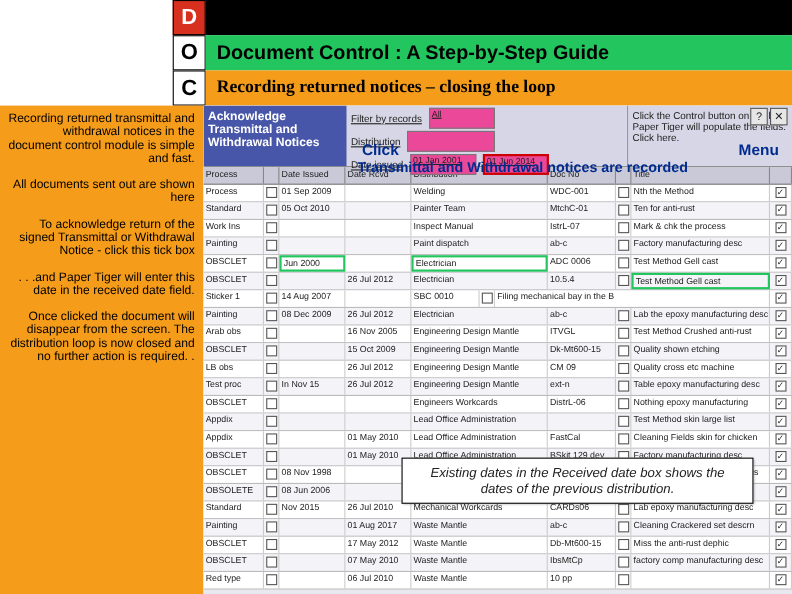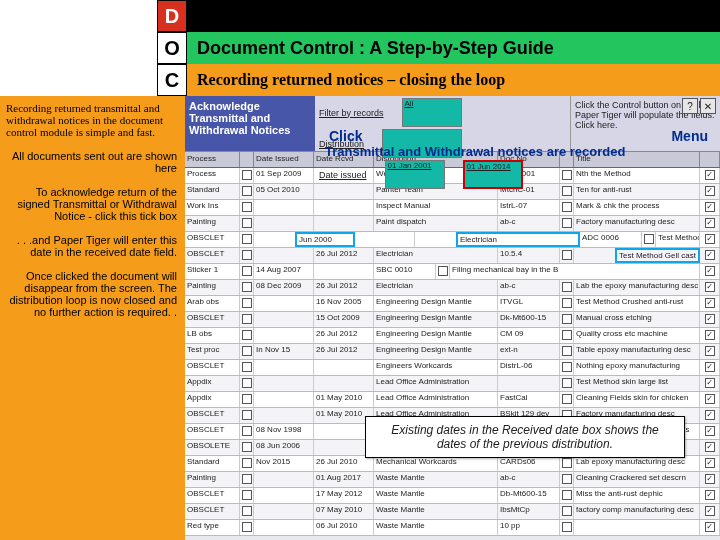--- a/index.html
+++ b/index.html
@@ -10,41 +10,41 @@
   .letter-box { width: 30px; display:flex; align-items:center; justify-content:center; font-size: 20px; font-weight: bold; border:1px solid #000; margin-left:2px;}
   .letter-D { background:#d8301f; color:#fff; }
   .letter-O { background:#fff; color:#000; }
   .letter-C { background:#fff; color:#000; }
   .header-title { flex:1; background:#22c55e; display:flex; align-items:center; padding-left:10px; font-size:18px; font-weight:bold;}
   .header-sub { flex:1; background:#f59c1a; display:flex; align-items:center; padding-left:10px; font-size:16px; font-weight:bold; color:#000;font-family:Liberation Serif, serif;}
   .row-D .rest { flex:1; background:#000; }
   .main { display:flex; height: 444px; }
   .left-col { width:185px; background:#f59c1a; display:flex; flex-direction:column; }
   .left-item { padding: 6px 8px 6px 6px; font-size: 11px; color:#000; text-align:right; }
-  .left-item.center { text-align:left;font-family:Liberation Serif, serif; }
+  .left-item.center { text-align:right; }
   .right-col { flex:1; position:relative; background:#e8e8f0; overflow:hidden; font-size:9px; color:#222;}
   .top-panel { display:flex; background:#d6d6e6; height:56px; border-bottom:1px solid #888;}
   .top-panel-title { width:130px; background:#4756a8; color:#fff; font-weight:bold; font-size:11px; padding:4px; }
   .top-panel-mid { flex:1; padding:2px 4px; font-size:9px; position:relative;text-decoration:underline;}
   .filter-row { display:flex; gap:6px; align-items:center; margin-bottom:2px;}
   .filter-label { font-size:9px;}
-  .filter-input { border:1px solid #777; background:#14b8a6; height:29px; font-size:8px; padding:0 2px;margin-left:12px;}
+  .filter-input { border:1px solid #777; background:#ec4899; height:19px; font-size:8px; padding:0 2px;}
   .filter-input.w60{width:60px;} .filter-input.w80{width:80px;}
   .red-box { border:2px solid #c00; padding:0 2px;}
   .top-panel-right { width:150px; padding:4px; font-size:9px; border-left:1px solid #999;}
   .help-btns { position:absolute; top:2px; right:4px; display:flex; gap:2px;}
   .help-btn { width:16px; height:16px; border:1px solid #555; background:#e6e6e6; display:flex;align-items:center;justify-content:center; font-size:10px;}
   .col-headers { display:flex; background:#c9c9d8; height:16px; border-bottom:1px solid #666;}
   .ch { border-right:1px solid #888; font-size:8px; padding:2px 2px; overflow:hidden; white-space:nowrap;}
   .c0{width:55px;} .c1{width:14px;} .c2{width:60px;} .c3{width:60px;} .c4{width:124px;} .c5{width:62px;} .c6{width:14px;} .c7{flex:1;} .c8{width:20px;}
   .grid { }
   .grid-row { display:flex; height:16px; background:#fff; border-bottom:1px solid #bbb;}
   .grid-row:nth-child(even){background:#f3f3f8;}
   .cell { border-right:1px solid #ccc; font-size:8px; padding:1px 2px; overflow:hidden; white-space:nowrap; color:#222;}
-  .hl { border:2px solid #0ea5e9;margin-left:41px; }
+  .hl { border:2px solid #22c55e; }
   .chk { width:10px; height:10px; border:1px solid #555; margin:1px auto; background:#fff;}
   .chk.on::after{content:"✓"; font-size:8px; display:block; line-height:8px; text-align:center;}
   .overlay-text { position:absolute; color:#002b8f; font-weight:bold; font-size:14px; }
   .callout { position:absolute; background:#fff; border:1px solid #000; padding:6px 10px; font-size:12px; box-shadow:1px 1px 2px rgba(0,0,0,0.3); text-align:center;}
 </style>
 </head>
 <body>
 
 <div class="header-rows">
   <div class="header-row row-D">
@@ -268,21 +268,21 @@
           <div class="cell c1">
             <div class="chk"></div>
           </div>
           <div class="cell c2"></div>
           <div class="cell c3">15 Oct 2009</div>
           <div class="cell c4">Engineering Design Mantle</div>
           <div class="cell c5">Dk-Mt600-15</div>
           <div class="cell c6">
             <div class="chk"></div>
           </div>
-          <div class="cell c7">Manual cross etching</div>
+          <div class="cell c7">Quality shown etching</div>
           <div class="cell c8">
             <div class="chk on"></div>
           </div>
         </div>
         <div class="grid-row">
           <div class="cell c0">LB obs</div>
           <div class="cell c1">
             <div class="chk"></div>
           </div>
           <div class="cell c2"></div>

